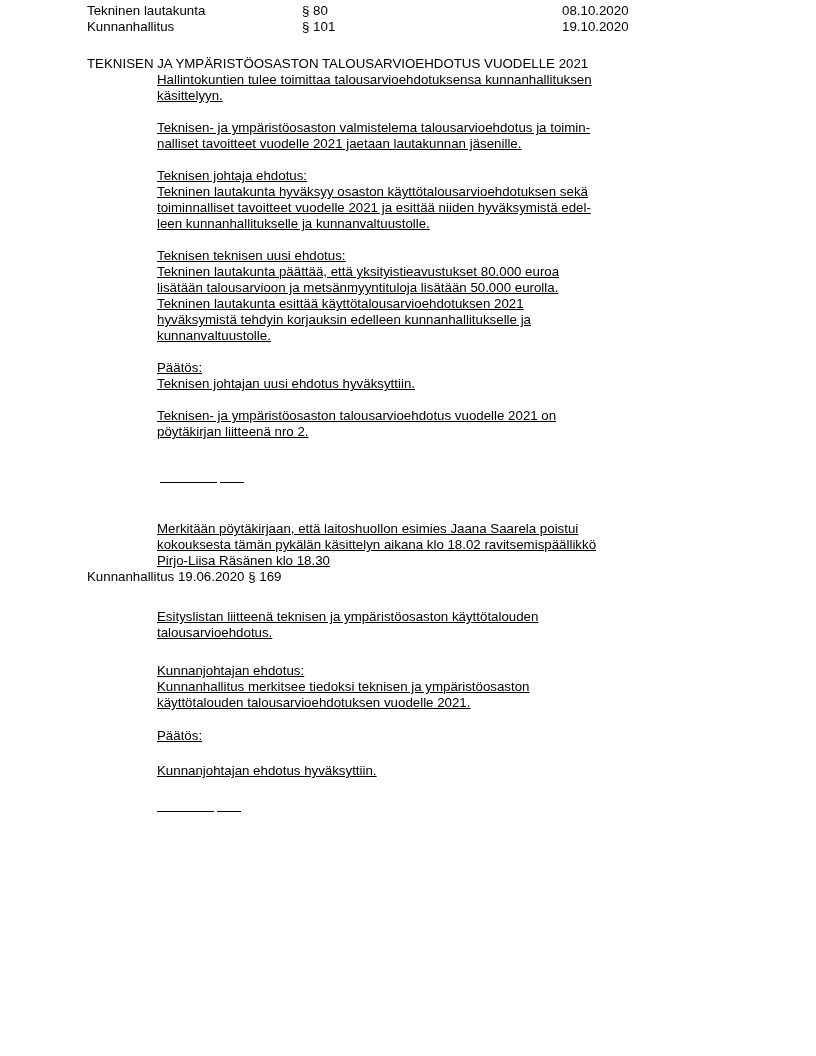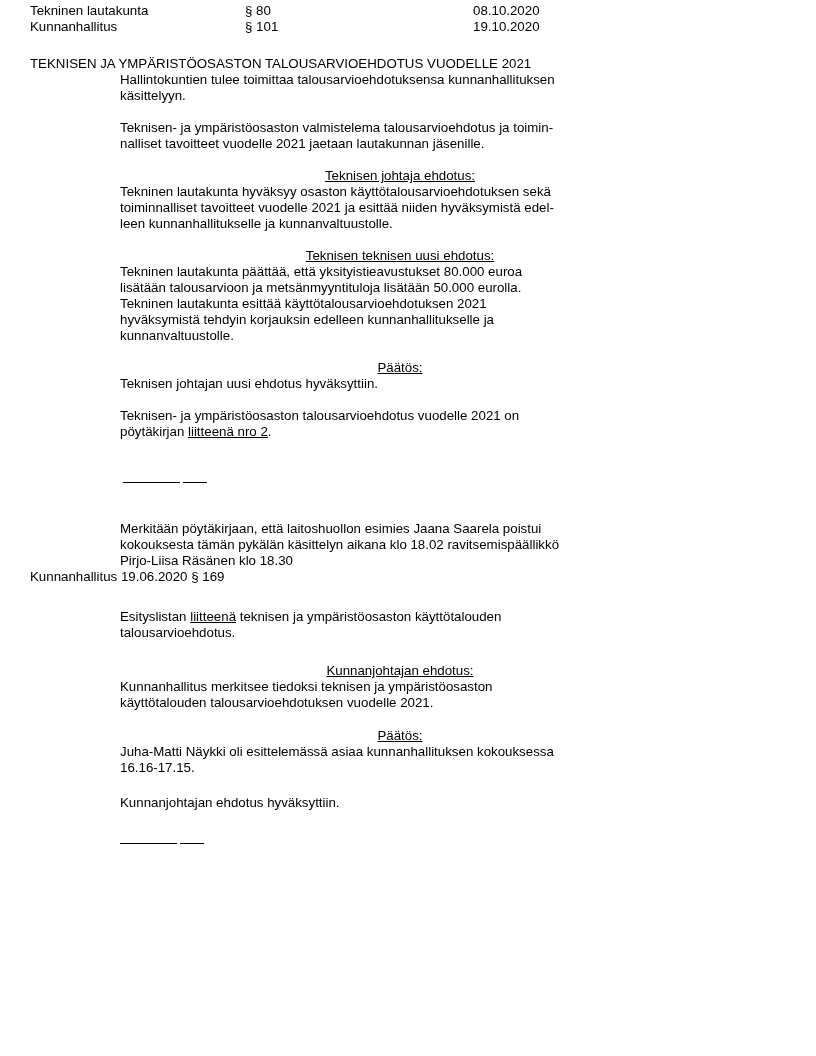--- a/index.html
+++ b/index.html
@@ -14,46 +14,47 @@
     font-size: 13.3px;
     line-height: 16px;
     color: #000000;
     overflow: hidden;
   }
   .page {
     position: relative;
     box-sizing: border-box;
     width: 816px;
     height: 1056px;
-    padding: 3px 0 0 30px;
+    padding: 3px 0 0 87px;
   }
   .hdr-row { display: flex; }
   .hdr-org { width: 215px; }
   .hdr-sec { width: 228px; }
-  .hdr-date { flex: 0 0 auto; }
+  .hdr-date { flex: 0 0 auto; margin-left: 32px; }
 
   .doc-title { margin-top: 21px; }
 
   .sec-heading { margin-top: 21px; }
   .sec-heading-2 { margin-top: 0; }
 
   .body-block {
-    margin-left: 90px;
+    margin-left: 70px;
     width: 560px;
+    text-decoration: underline;
   }
   .para {
     white-space: pre-line;
     margin: 0;
   }
   .mt { margin-top: 16px; }
   .mt17 { margin-top: 17px; }
   .mt19 { margin-top: 19px; }
   .mt22 { margin-top: 22px; }
   .mt24 { margin-top: 24px; }
-  .uline { text-decoration: underline; text-align: center; }
+  .uline { text-decoration: underline; }
 
   .sig-line {
     display: flex;
     align-items: flex-end;
     height: 3px;
   }
   .sig-line-1 { margin-top: 40px; margin-left: 3px; }
   .sig-line-2 { margin-top: 30px; margin-left: 0; }
   .sig-seg {
     display: inline-block;
@@ -133,22 +134,20 @@
 talousarvioehdotus.</span></p>
 
     <div class="mt22">
       <div class="uline">Kunnanjohtajan ehdotus:</div>
       <p class="para">Kunnanhallitus merkitsee tiedoksi teknisen ja ympäristöosaston
 käyttötalouden talousarvioehdotuksen vuodelle 2021.</p>
     </div>
 
     <div class="mt17">
       <div class="uline">Päätös:</div>
-      <p class="para">Juha-Matti Näykki oli esittelemässä asiaa kunnanhallituksen kokouksessa
-16.16-17.15.</p>
     </div>
 
     <p class="para mt19">Kunnanjohtajan ehdotus hyväksyttiin.</p>
 
     <div class="sig-line sig-line-2">
       <span class="sig-seg sig-seg-a"></span>
       <span class="sig-seg sig-seg-b"></span>
     </div>
   </div>
 

